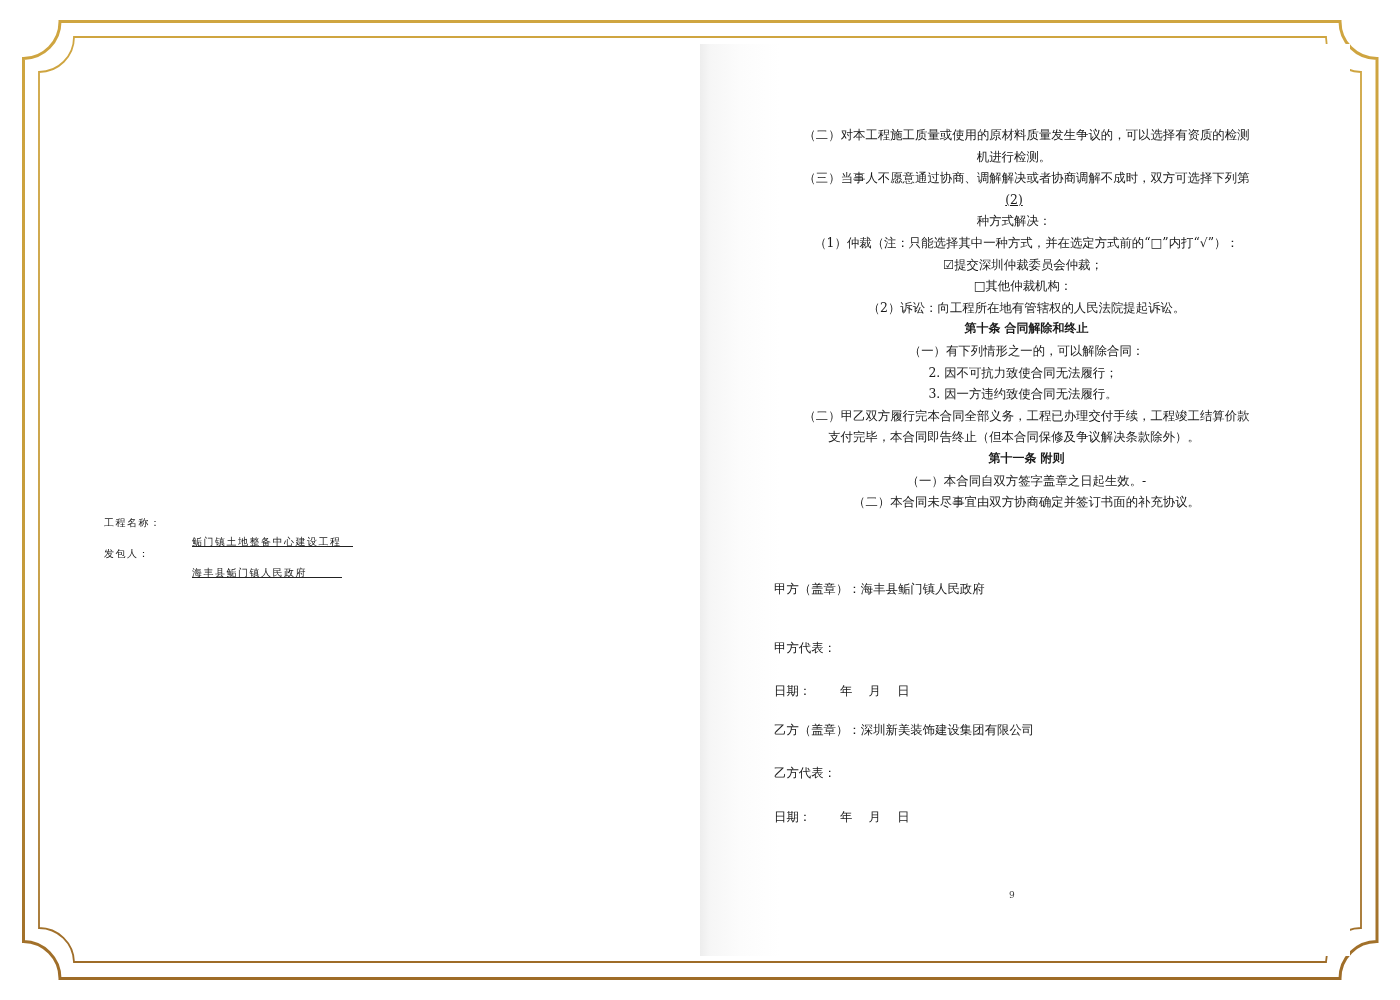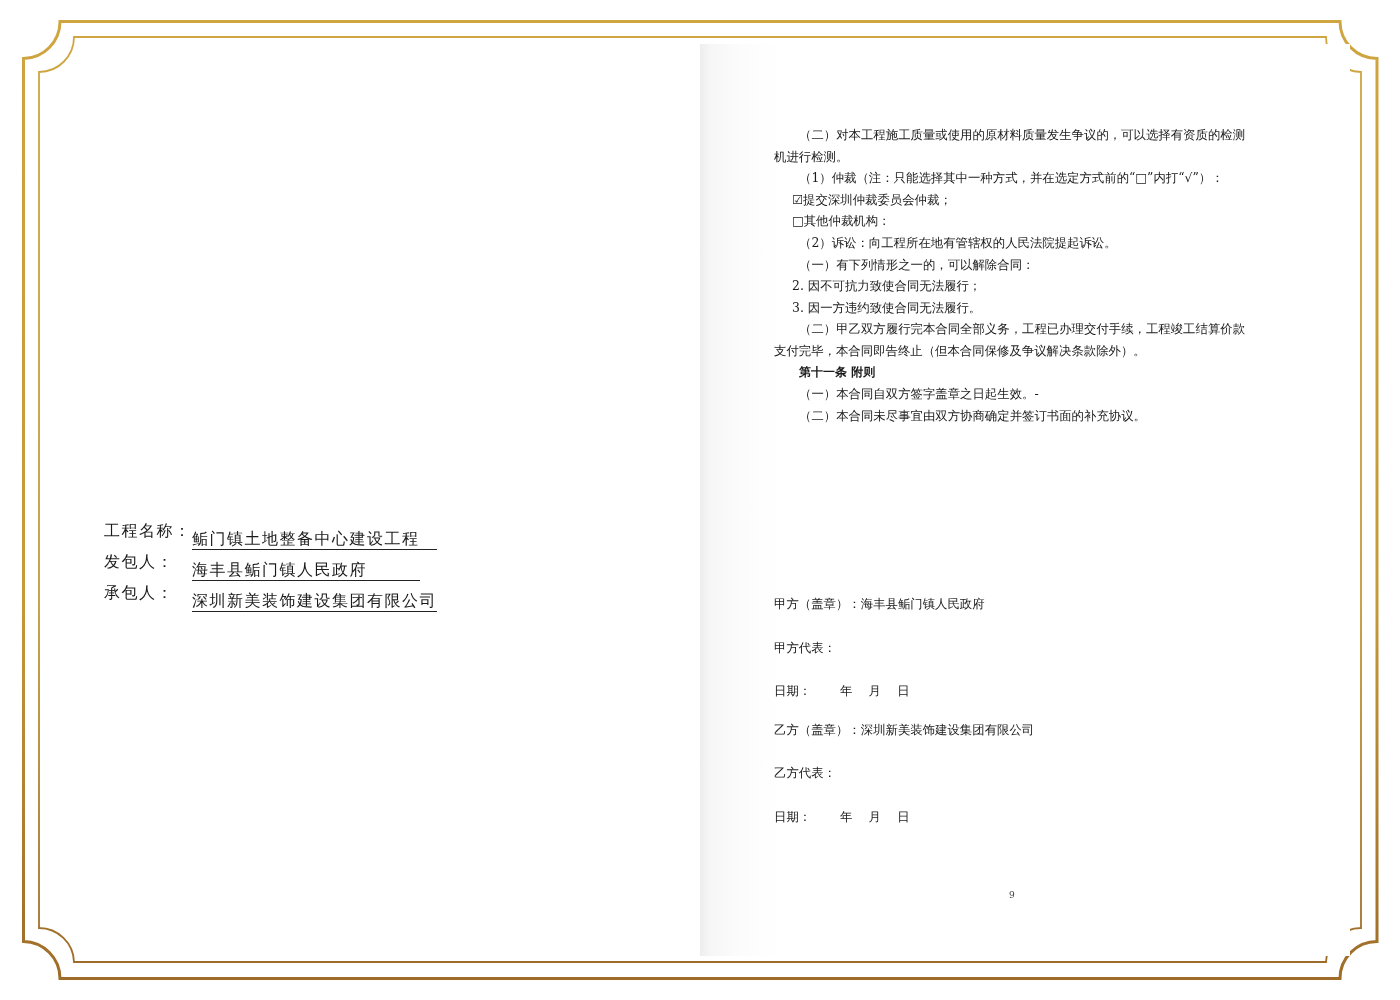--- a/index.html
+++ b/index.html
@@ -12,31 +12,31 @@
   .frame { position: absolute; left: 0; top: 0; width: 1400px; height: 1000px; pointer-events: none; }
 
   
   .left-page { position: absolute; left: 40px; top: 40px; width: 640px; height: 920px; }
   .cover-title {
     position: absolute; left: 238px; top: 178px; width: 170px;
     font-size: 25px; letter-spacing: 3px; text-align: center;
     font-family: "DejaVu Sans", "Liberation Sans", sans-serif; font-weight: normal;
   }
   .info-block { position: absolute; left: 64px; top: 476px; }
-  .info-row { height: 31px; display: flex; align-items: center; font-size: 16px; letter-spacing: 1.5px; font-family: "DejaVu Sans", "Liberation Sans", sans-serif; }
+  .info-row { height: 31px; display: flex; font-size: 10px; letter-spacing: 1.5px; font-family: "DejaVu Sans", "Liberation Sans", sans-serif; }
   .info-label { width: 88px; }
   .info-value { border-bottom: 1px solid #222; padding-bottom: 1px; line-height: 18px; margin-top: 17px; }
 
   
   .right-page {
     position: absolute; left: 700px; top: 44px; width: 650px; height: 912px;
     background: linear-gradient(to right, #ededed 0px, #f6f6f6 10px, #fcfcfc 40px, #ffffff 80px);
   }
   .rp-text { position: absolute; left: 74px; top: 80px; width: 480px; font-size: 12.4px; line-height: 21.6px; }
-  .rp-text p { margin: 0; }
+  .rp-text p { margin: 0; text-align: center; }
   .indent { text-indent: 25px; }
   .indent2 { padding-left: 25px; }
   .indent3 { padding-left: 18px; }
   .bold { font-weight: bold; font-family: "DejaVu Sans", "Liberation Sans", sans-serif; font-size: 12px; }
   .u { text-decoration: underline; }
   .sig { position: absolute; left: 74px; font-size: 12.4px; }
   .page-num { position: absolute; left: 309px; top: 846px; font-size: 9px; color: #444; }
 </style>
 </head>
 <body>
@@ -58,44 +58,42 @@
 <div class="left-page">
   <div class="info-block">
     <div class="info-row">
       <span class="info-label">工程名称：</span>
       <span class="info-value">鲘门镇土地整备中心建设工程　</span>
     </div>
     <div class="info-row">
       <span class="info-label">发包人：</span>
       <span class="info-value">海丰县鲘门镇人民政府　　　</span>
     </div>
-    <div class="info-row">
-      <span class="info-label">承包人：</span>
-      <span class="info-value">深圳新美装饰建设集团有限公司</span>
-    </div>
   </div>
 </div>
 
 <div class="right-page">
   <div class="rp-text">
     <p class="indent">（二）对本工程施工质量或使用的原材料质量发生争议的，可以选择有资质的检测机进行检测。</p>
+    <p class="indent"><span>（三）当事人不愿意通过协商、调解解决或者协商调解不成时，双方可选择下列第</span><span class="u">(2)</span><br><span>种方式解决：</span></p>
     <p class="indent2">（1）仲裁（注：只能选择其中一种方式，并在选定方式前的“□”内打“√”）：</p>
     <p class="indent3">☑提交深圳仲裁委员会仲裁；</p>
     <p class="indent3">□其他仲裁机构：</p>
     <p class="indent2">（2）诉讼：向工程所在地有管辖权的人民法院提起诉讼。</p>
+    <p class="indent2 bold">第十条  合同解除和终止</p>
     <p class="indent2">（一）有下列情形之一的，可以解除合同：</p>
     <p class="indent3">2. 因不可抗力致使合同无法履行；</p>
     <p class="indent3">3. 因一方违约致使合同无法履行。</p>
     <p class="indent">（二）甲乙双方履行完本合同全部义务，工程已办理交付手续，工程竣工结算价款支付完毕，本合同即告终止（但本合同保修及争议解决条款除外）。</p>
     <p class="indent2 bold">第十一条  附则</p>
     <p class="indent2">（一）本合同自双方签字盖章之日起生效。-</p>
     <p class="indent2">（二）本合同未尽事宜由双方协商确定并签订书面的补充协议。</p>
   </div>
 
-  <div class="sig" style="top:552px">甲方（盖章）：海丰县鲘门镇人民政府</div>
+  <div class="sig" style="top:537px">甲方（盖章）：海丰县鲘门镇人民政府</div>
   <div class="sig" style="top:596px">甲方代表：</div>
   <div class="sig" style="top:639px">日期：　　 年　 月　 日</div>
   <div class="sig" style="top:678px">乙方（盖章）：深圳新美装饰建设集团有限公司</div>
   <div class="sig" style="top:721px">乙方代表：</div>
   <div class="sig" style="top:765px">日期：　　 年　 月　 日</div>
 
   <div class="page-num">9</div>
 </div>
 
 </body></html>

